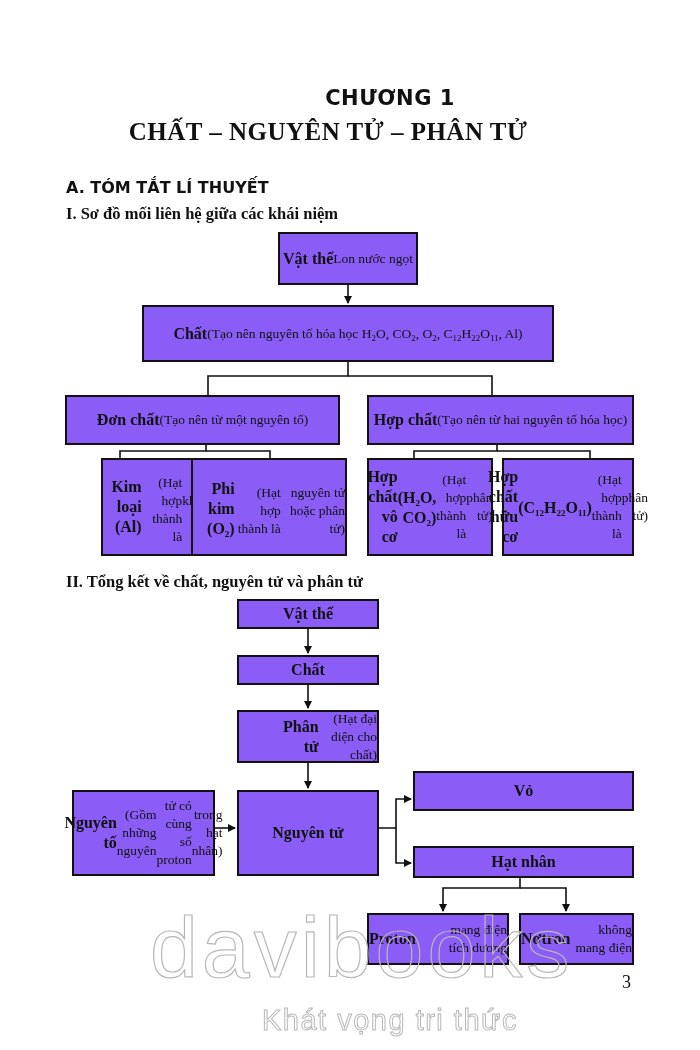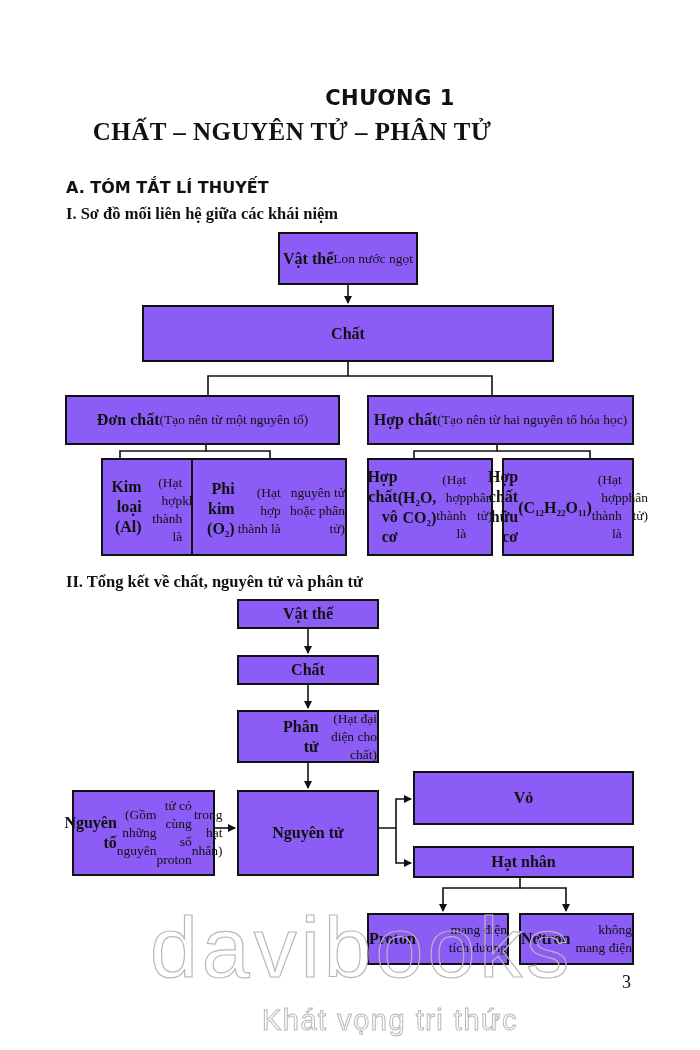--- a/index.html
+++ b/index.html
@@ -1,20 +1,20 @@
 <!DOCTYPE html>
 <html><head>
 <meta charset="utf-8">
 <style>
   html, body { margin:0; padding:0; background:#ffffff; }
   body { width:700px; height:1050px; position:relative; overflow:hidden; color:#111; font-family:"Liberation Serif", serif; }
   .abs { position:absolute; }
   .sans { font-family:"DejaVu Sans", "Liberation Sans", sans-serif; font-weight:bold; }
   .chapter-num { left:0; width:700px; top:86px; text-align:center; font-size:21px; letter-spacing:0.5px;margin-left:40px; }
-  .chapter-title { left:0; width:584px; top:118px; text-align:center; font-family:"Liberation Serif", serif; font-weight:bold; font-size:25px; letter-spacing:0.5px; }
+  .chapter-title { left:0; width:584px; top:118px; text-align:center; font-family:"Liberation Serif", serif; font-weight:bold; font-size:25px; letter-spacing:0.5px;padding-left:36px; }
   .section-a { left:66px; top:178px; font-size:16px; }
   .section-h { left:66px; font-weight:bold; font-size:16.5px; }
   .box { position:absolute; border:2px solid #111; box-sizing:border-box; display:flex; flex-direction:row; align-items:center; justify-content:center; text-align:right; background:#8b5cf6; }
   .box .t { font-weight:bold; font-size:16px; line-height:20px; }
   .box .s { font-size:13.5px; line-height:18px; }
   sub { font-size:9px; vertical-align:-3px; line-height:0; }
   svg.lines { position:absolute; left:0; top:0; width:700px; height:1050px; pointer-events:none; }
   .page-num { left:622px; top:972px; font-size:18px; }
   .wm { position:absolute; color:transparent; -webkit-text-stroke:1.2px #b8b8b8; font-family:"Liberation Sans", sans-serif; }
   .wm-main { left:150px; top:898px; font-size:86px; letter-spacing:4px; }
@@ -56,20 +56,23 @@
 <div class="abs sans section-a">A. TÓM TẮT LÍ THUYẾT</div>
 <div class="abs section-h" style="top:204px;">I. Sơ đồ mối liên hệ giữa các khái niệm</div>
 
 <div class="box" style="left:278px; top:232px; width:140px; height:53px;">
   <div class="t">Vật thể</div>
   <div class="s">Lon nước ngọt</div>
 </div>
 
 <div class="box" style="left:142px; top:305px; width:412px; height:57px;">
   <div class="t">Chất</div>
+  <div class="s">
+    <span>(Tạo nên nguyên tố hóa học  </span><span>H<sub>2</sub>O</span>, <span>CO<sub>2</sub></span>, <span>O<sub>2</sub></span>, <span>C<sub>12</sub>H<sub>22</sub>O<sub>11</sub></span>, <span>Al</span><span>)</span>
+  </div>
 </div>
 
 <div class="box" style="left:65px; top:395px; width:275px; height:50px;">
   <div class="t">Đơn chất</div>
   <div class="s">(Tạo nên từ một nguyên tố)</div>
 </div>
 
 <div class="box" style="left:367px; top:395px; width:267px; height:50px;">
   <div class="t">Hợp chất</div>
   <div class="s">(Tạo nên từ hai nguyên tố hóa học)</div>
@@ -120,21 +123,21 @@
   <div class="t">Nguyên tố</div>
   <div class="s">(Gồm những nguyên</div>
   <div class="s">tử có cùng số proton</div>
   <div class="s">trong hạt nhân)</div>
 </div>
 
 <div class="box" style="left:237px; top:790px; width:142px; height:86px;">
   <div class="t">Nguyên tử</div>
 </div>
 
-<div class="box" style="left:413px; top:771px; width:221px; height:54px;">
+<div class="box" style="left:413px; top:771px; width:221px; height:40px;">
   <div class="t">Vỏ</div>
 </div>
 
 <div class="box" style="left:413px; top:846px; width:221px; height:32px;">
   <div class="t">Hạt nhân</div>
 </div>
 
 <div class="box" style="left:367px; top:913px; width:142px; height:52px;gap:32px;">
   <div class="t">Proton</div>
   <div class="s">mang điện tích dương</div>

